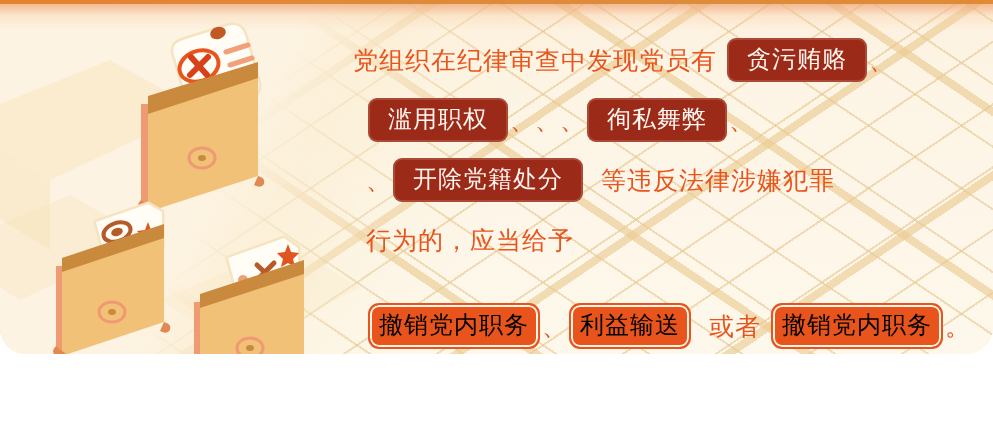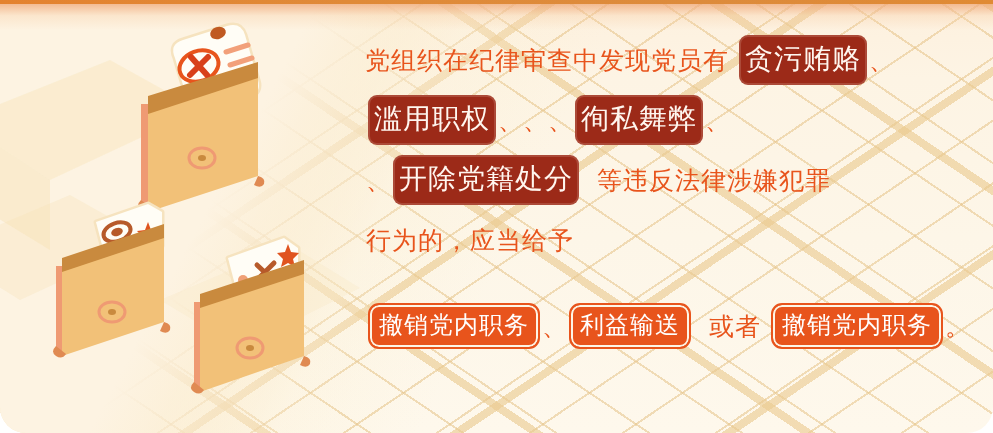--- a/index.html
+++ b/index.html
@@ -4,21 +4,21 @@
 <style>
   html,body{margin:0;padding:0;}
   body{
     width:993px;height:433px;overflow:hidden;
     font-family:"Liberation Serif","DejaVu Serif",serif;
     background:#ffffff;
   }
 
   
   #poster{
-    position:relative;width:993px;height:433px;overflow:hidden;
+    position:relative;width:993px;height:354px;overflow:hidden;
     border-radius:0 0 26px 26px;
     background:
       linear-gradient(180deg,#fdf0de 0%,#fdf4e4 18%,#fdf6e8 55%,#fef8ec 100%);
   }
 
   
   #wash{
     position:absolute;inset:0;
     background:
       linear-gradient(115deg,
@@ -96,29 +96,29 @@
   .txt{
     color:#e8541c;font-size:25px;letter-spacing:1px;
     font-family:"Liberation Serif","DejaVu Serif",serif;
   }
   .sep{color:#e8541c;font-size:25px;}
 
   
   .tag{
     display:inline-flex;align-items:center;justify-content:center;
     background:#9c2a18;color:#fff6ef;
-    font-size:28px;letter-spacing:1px;
-    padding:5px 6px 7px;border-radius:9px;
+    font-size:24px;letter-spacing:1px;
+    padding:5px 20px 7px;border-radius:9px;
     box-shadow:inset 0 0 0 2px rgba(255,240,225,.16);
     margin:4px 2px;
   }
   
   .tag2{
     display:inline-flex;align-items:center;justify-content:center;
-    background:#e8541c;color:#ffffff;
+    background:#e8541c;color:#000000;
     font-size:24px;letter-spacing:1px;
     padding:4px 9px 6px;border-radius:11px;
     border:2px solid #e8541c;
     box-shadow:inset 0 0 0 2px #fdf5e6;
     margin:0 2px;
   }
   .gapL{margin-left:16px;}
   .gapR{margin-right:8px;}
   #row-bottom{margin-top:26px;}
 </style>

